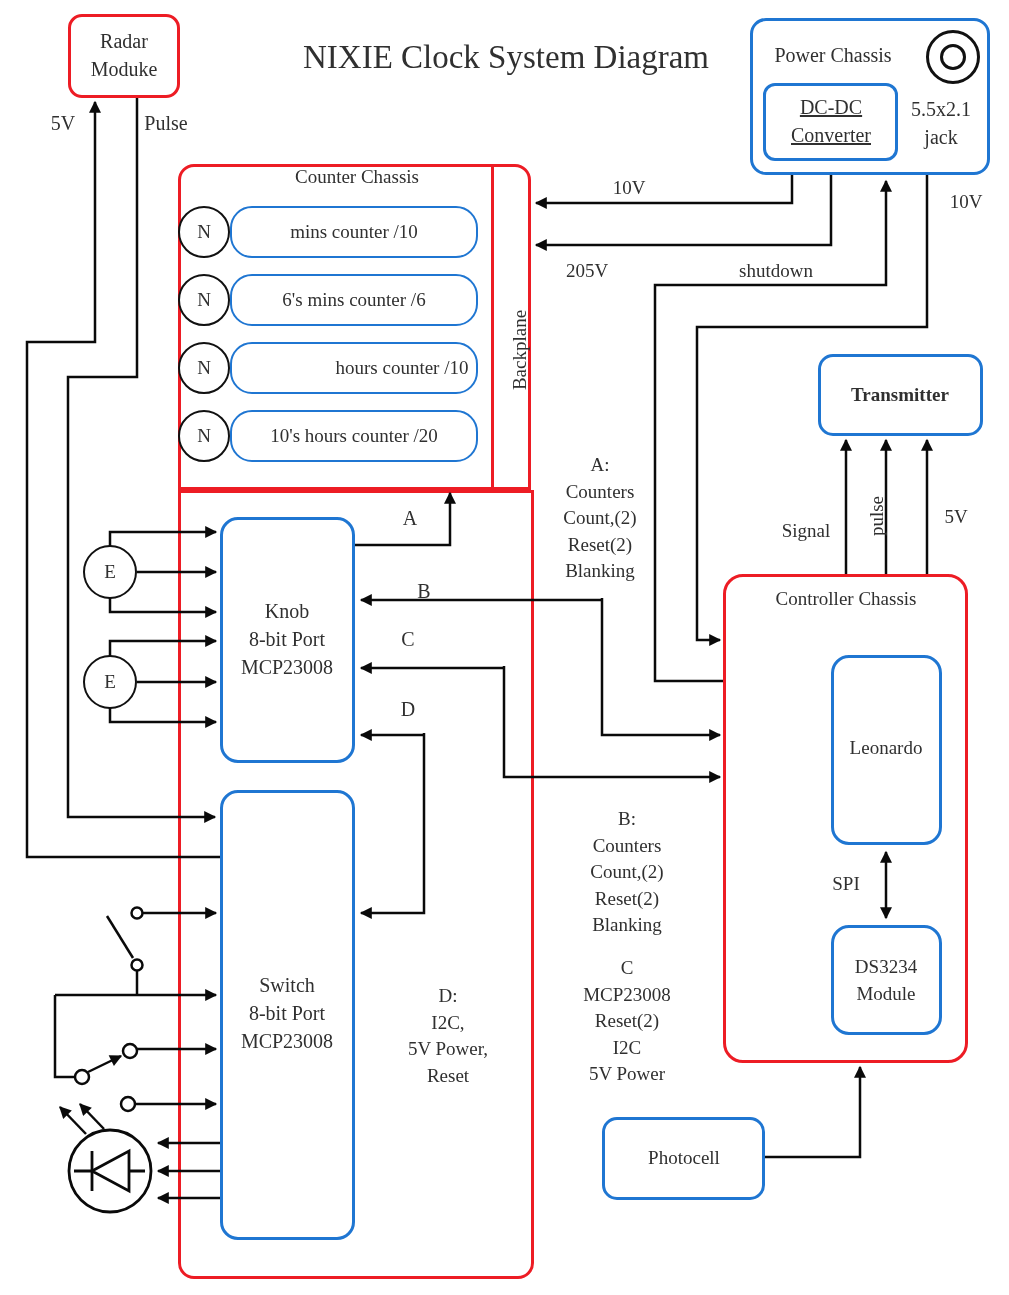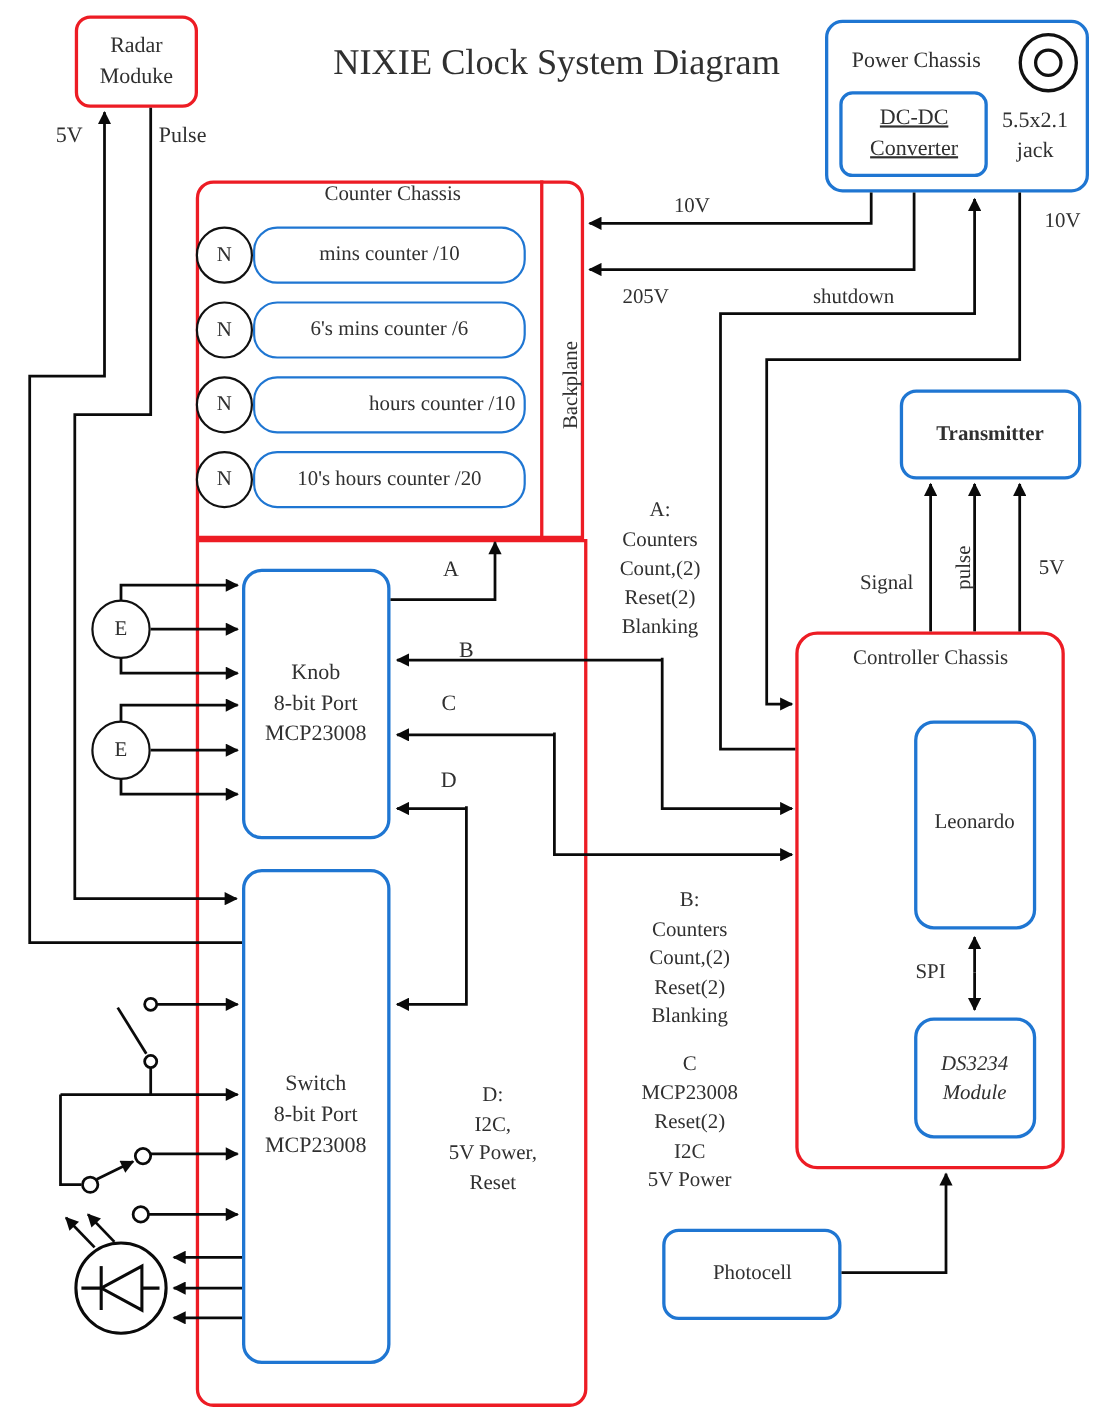--- a/index.html
+++ b/index.html
@@ -205,21 +205,21 @@
   <div class="lbl fs20" style="left:287px;top:639px;">Knob
 8-bit Port
 MCP23008</div>
   <div class="lbl fs20" style="left:287px;top:1013px;">Switch
 8-bit Port
 MCP23008</div>
 
   <div class="lbl fs19" style="left:846px;top:599px;">Controller Chassis</div>
   <div class="lbl fs19" style="left:886px;top:748px;">Leonardo</div>
   <div class="lbl fs19" style="left:846px;top:884px;">SPI</div>
-  <div class="lbl fs19" style="left:886px;top:981px;font-style:italic;">DS3234
+  <div class="lbl fs19" style="left:886px;top:981px;">DS3234
 Module</div>
 
   <div class="lbl fs19" style="left:900px;top:395px;font-weight:bold;">Transmitter</div>
   <div class="lbl fs19" style="left:806px;top:517px;margin-top:14px;">Signal</div>
   <div class="lbl vert fs19" style="left:877px;top:516px;">pulse</div>
   <div class="lbl fs19" style="left:956px;top:517px;">5V</div>
 
   <div class="lbl fs19" style="left:684px;top:1158px;">Photocell</div>
 </div>
 

